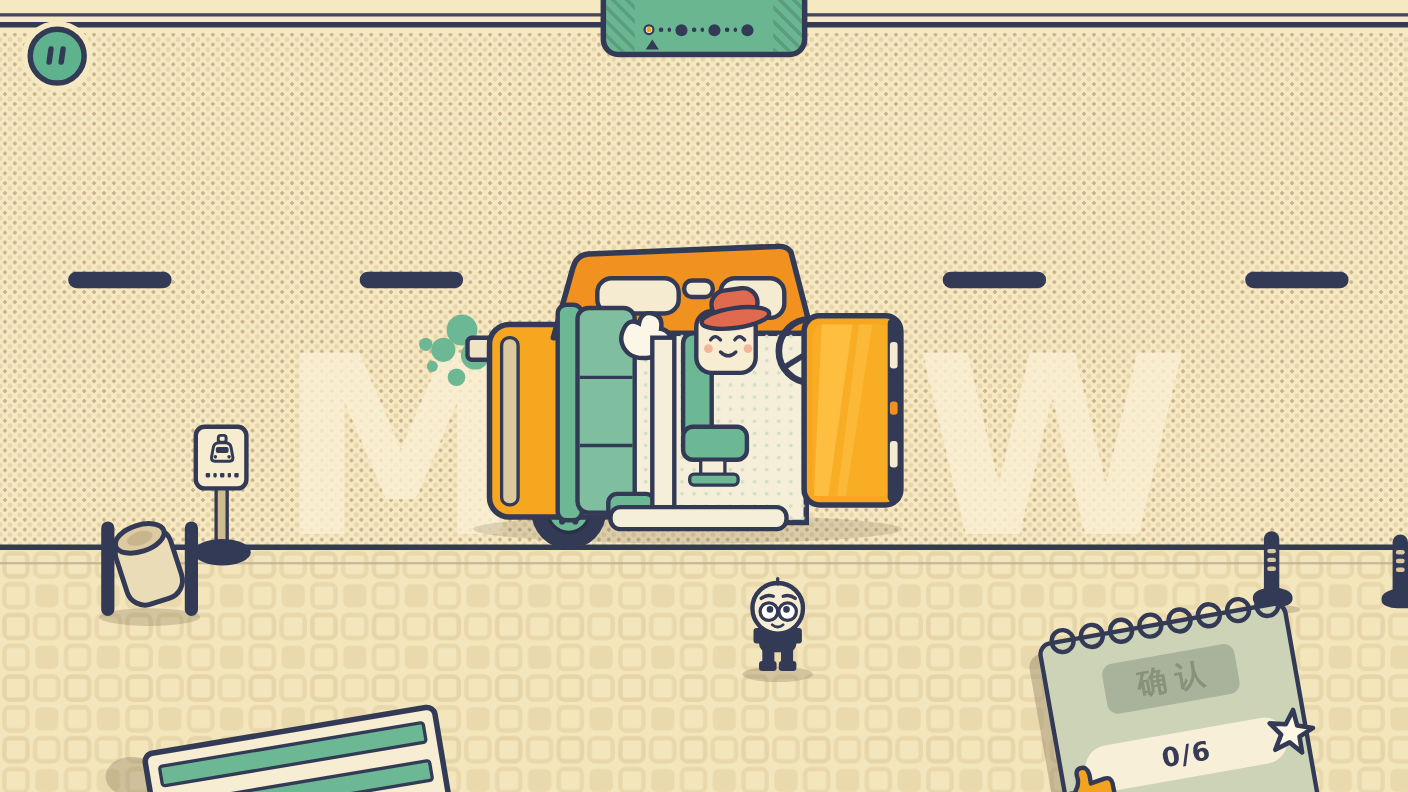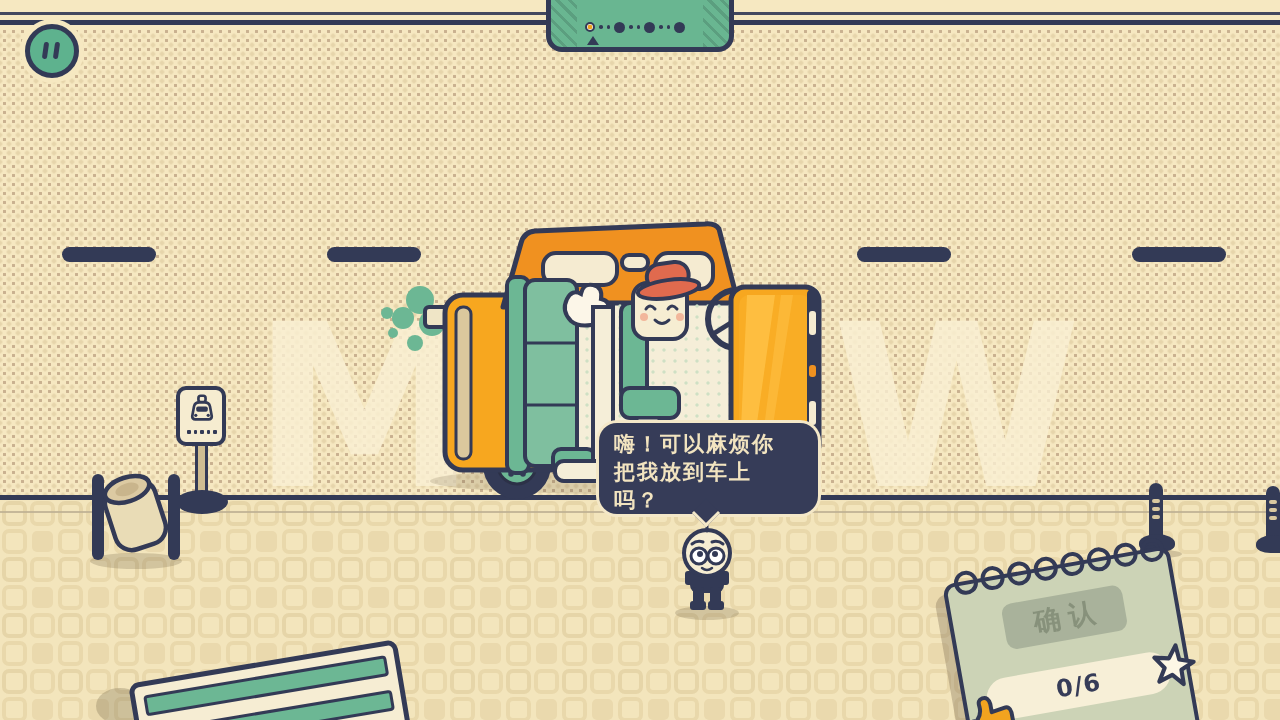--- a/index.html
+++ b/index.html
@@ -294,26 +294,20 @@
     <line x1="52" y1="3" x2="52" y2="8" stroke="#333a56" stroke-width="3" stroke-linecap="round"></line>
     <circle cx="44" cy="33" r="8" fill="#ffffff" stroke="#333a56" stroke-width="3"></circle>
     <circle cx="61" cy="33" r="8" fill="#ffffff" stroke="#333a56" stroke-width="3"></circle>
     <circle cx="45" cy="31" r="3" fill="#333a56"></circle>
     <circle cx="60" cy="31" r="3" fill="#333a56"></circle>
     <path d="M37,21 q5,-4 11,-2" fill="none" stroke="#333a56" stroke-width="3" stroke-linecap="round"></path>
     <path d="M57,19 q6,-2 11,2" fill="none" stroke="#333a56" stroke-width="3" stroke-linecap="round"></path>
     <path d="M47,45 q5,4 10,0" fill="none" stroke="#333a56" stroke-width="2.5" stroke-linecap="round"></path>
   </svg>
 
-  <div class="bubble">
-    <div class="bubble-text">嗨！可以麻烦你
-把我放到车上
-吗？</div>
-    <div class="bubble-tail"></div>
-  </div>
 
   <div class="bollard" style="left:1149px;top:483px;height:60px">
     <i style="top:16px"></i>
       <i style="top:24px"></i>
       <i style="top:32px"></i>
   </div>
   <div class="bollard-base" style="left:1139px;top:534px"></div>
   <div class="bollard-shadow" style="left:1142px;top:550px;width:40px"></div>
   <div class="bollard" style="left:1266px;top:486px;height:56px">
     <i style="top:14px"></i>

